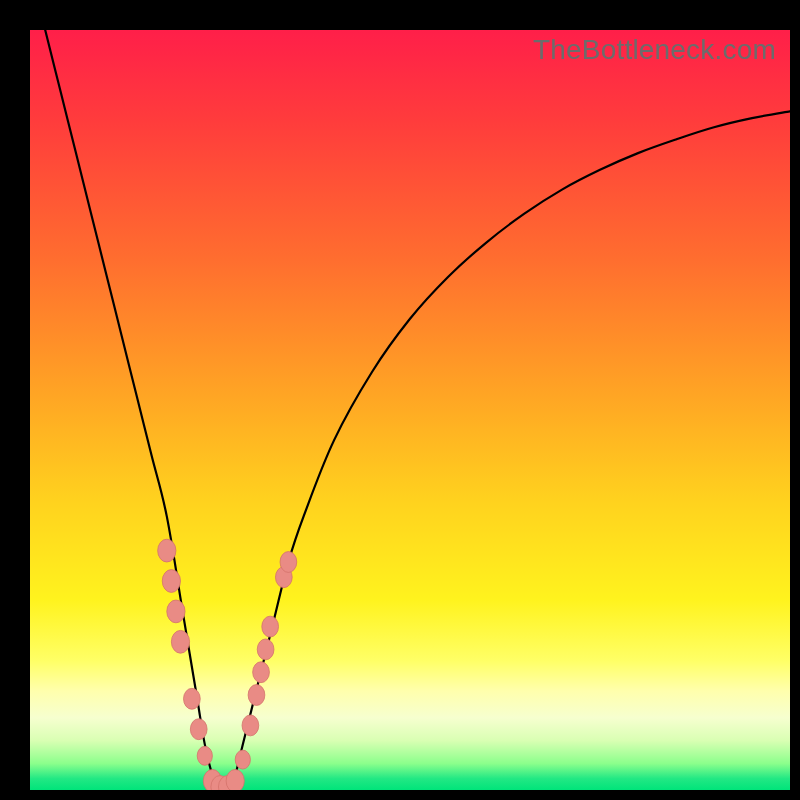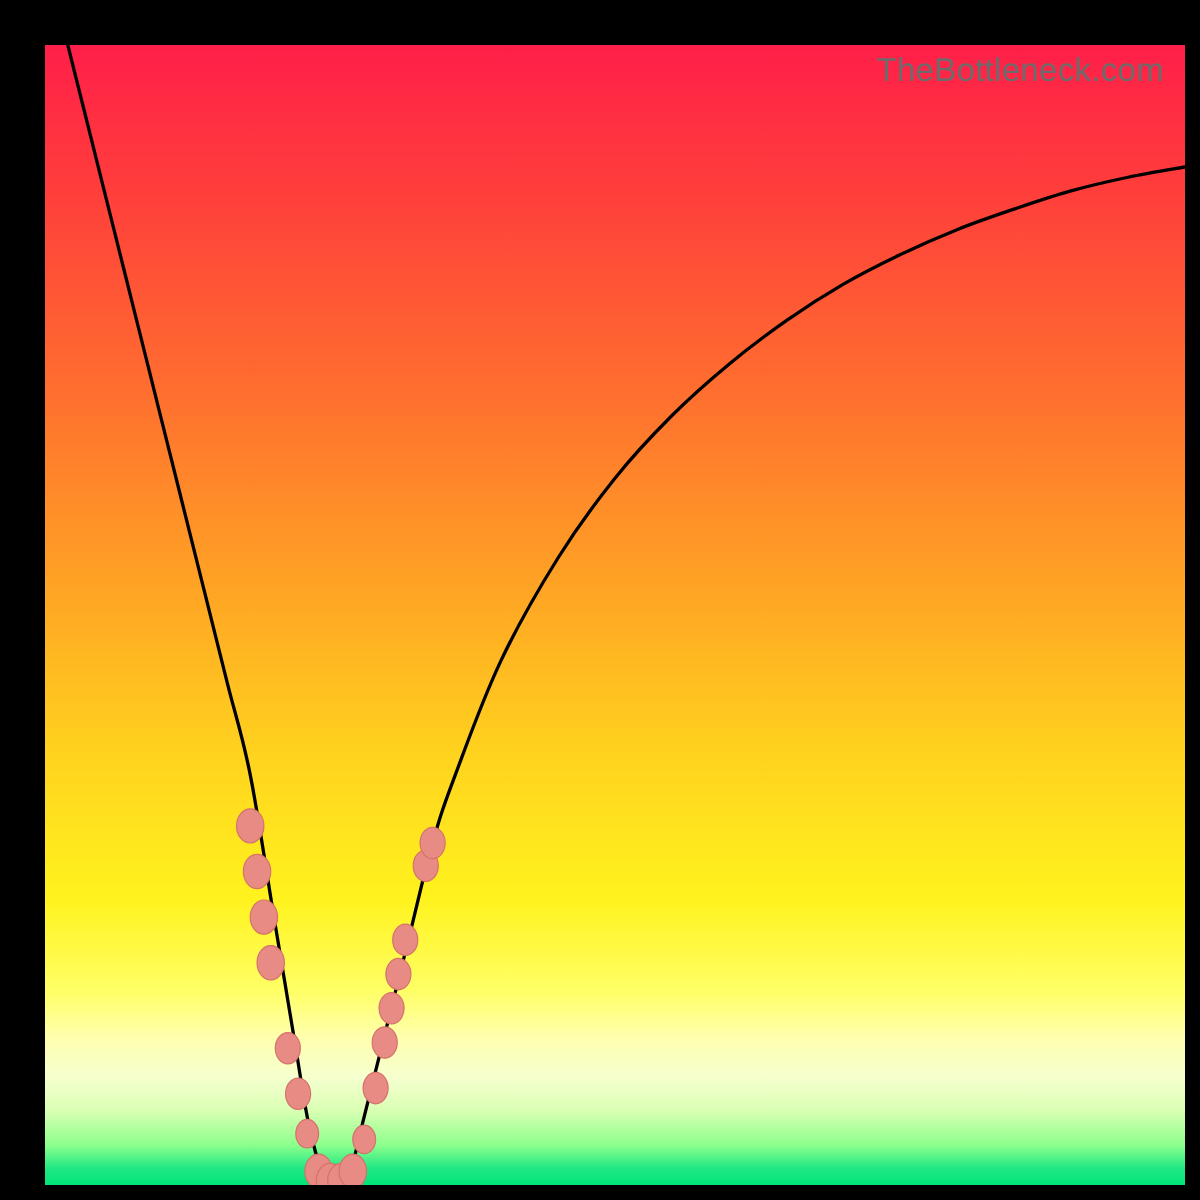--- a/index.html
+++ b/index.html
@@ -27,21 +27,21 @@
   }
   .gradient-bg {
     position: absolute;
     inset: 0;
   }
   .watermark {
     position: absolute;
     top: 4px;
     right: 14px;
     color: #6c6c6c;
-    font-size: 22px;
+    font-size: 28px;
     font-weight: 500;
     letter-spacing: 0.2px;
     font-family: Arial, Helvetica, sans-serif;
   }
   svg.curve {
     position: absolute;
     inset: 0;
   }
 </style>
 </head>

